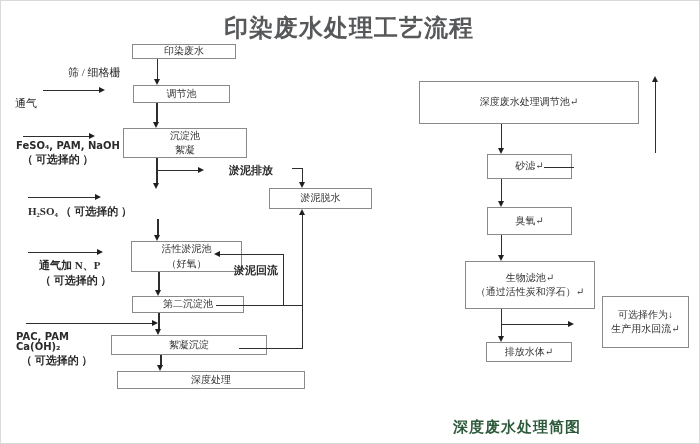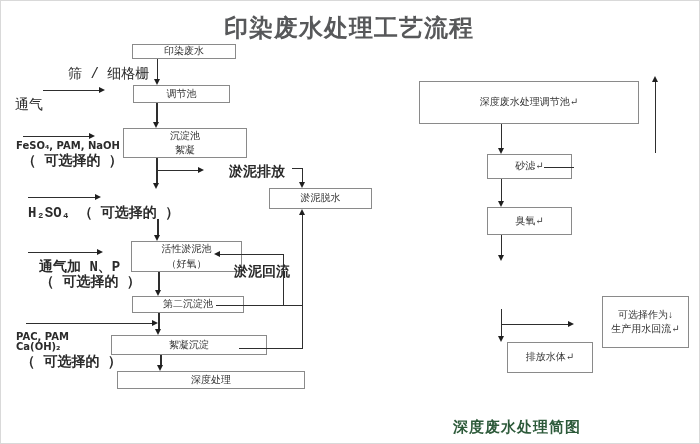--- a/index.html
+++ b/index.html
@@ -12,21 +12,21 @@
     position:absolute;left:4px;top:11px;width:688px;text-align:center;
     font-family:"DejaVu Sans","Liberation Sans",sans-serif;
     font-size:24px;font-weight:bold;color:#57585a;letter-spacing:1px;
   }
   .box{
     position:absolute;box-sizing:border-box;border:1px solid #8a8a8a;background:#fff;
     display:flex;flex-direction:column;align-items:center;justify-content:center;
     font-size:10px;color:#333;line-height:1.45;text-align:center;margin-left:28px;
   }
   .box span{display:block;white-space:nowrap;}
-  .lbl{position:absolute;font-size:14px;color:#2b2b2b;white-space:nowrap;font-family:Liberation Mono, monospace;}
+  .lbl{position:absolute;font-size:11px;color:#2b2b2b;white-space:nowrap;}
   .b{font-weight:bold;}
   .chem{font-family:"DejaVu Sans","Liberation Sans",sans-serif;font-size:10px;font-weight:bold;}
   .hl,.vl{position:absolute;background:#2e2e2e;}
   .hl{height:1px;} .vl{width:1px;}
   .ar{position:absolute;width:0;height:0;border-style:solid;border-color:transparent;}
   .ar.down{border-width:6px 3.5px 0 3.5px;border-top-color:#1f1f1f;}
   .ar.up{border-width:0 3.5px 6px 3.5px;border-bottom-color:#1f1f1f;}
   .ar.right{border-width:3.5px 0 3.5px 6px;border-left-color:#1f1f1f;}
   .ar.left{border-width:3.5px 6px 3.5px 0;border-right-color:#1f1f1f;}
   .caption{
@@ -137,25 +137,29 @@
 
   <div class="box" style="left:458px;top:153px;width:85px;height:25px">
     <span>砂滤↵</span>
   </div>
   <div class="box" style="left:390px;top:80px;width:220px;height:43px">
     <span>深度废水处理调节池↵</span>
   </div>
   <div class="box" style="left:458px;top:206px;width:85px;height:28px">
     <span>臭氧↵</span>
   </div>
+  <div class="box" style="left:436px;top:260px;width:130px;height:48px">
+    <span>生物滤池↵</span>
+    <span>（通过活性炭和浮石）↵</span>
+  </div>
   <div class="box" style="left:573px;top:295px;width:87px;height:52px">
     <span>可选择作为↓</span>
     <span>生产用水回流↵</span>
   </div>
-  <div class="box" style="left:478px;top:341px;width:86px;height:31px">
+  <div class="box" style="left:457px;top:341px;width:86px;height:20px">
     <span>排放水体↵</span>
   </div>
 
   <i class="vl" style="left:500px;top:123px;height:25px"></i>
   <i class="ar down" style="left:497px;top:147px"></i>
 
   <i class="hl" style="left:543px;top:166px;width:30px"></i>
 
   <i class="vl" style="left:654px;top:81px;height:71px"></i>
   <i class="ar up" style="left:651px;top:75px"></i>

